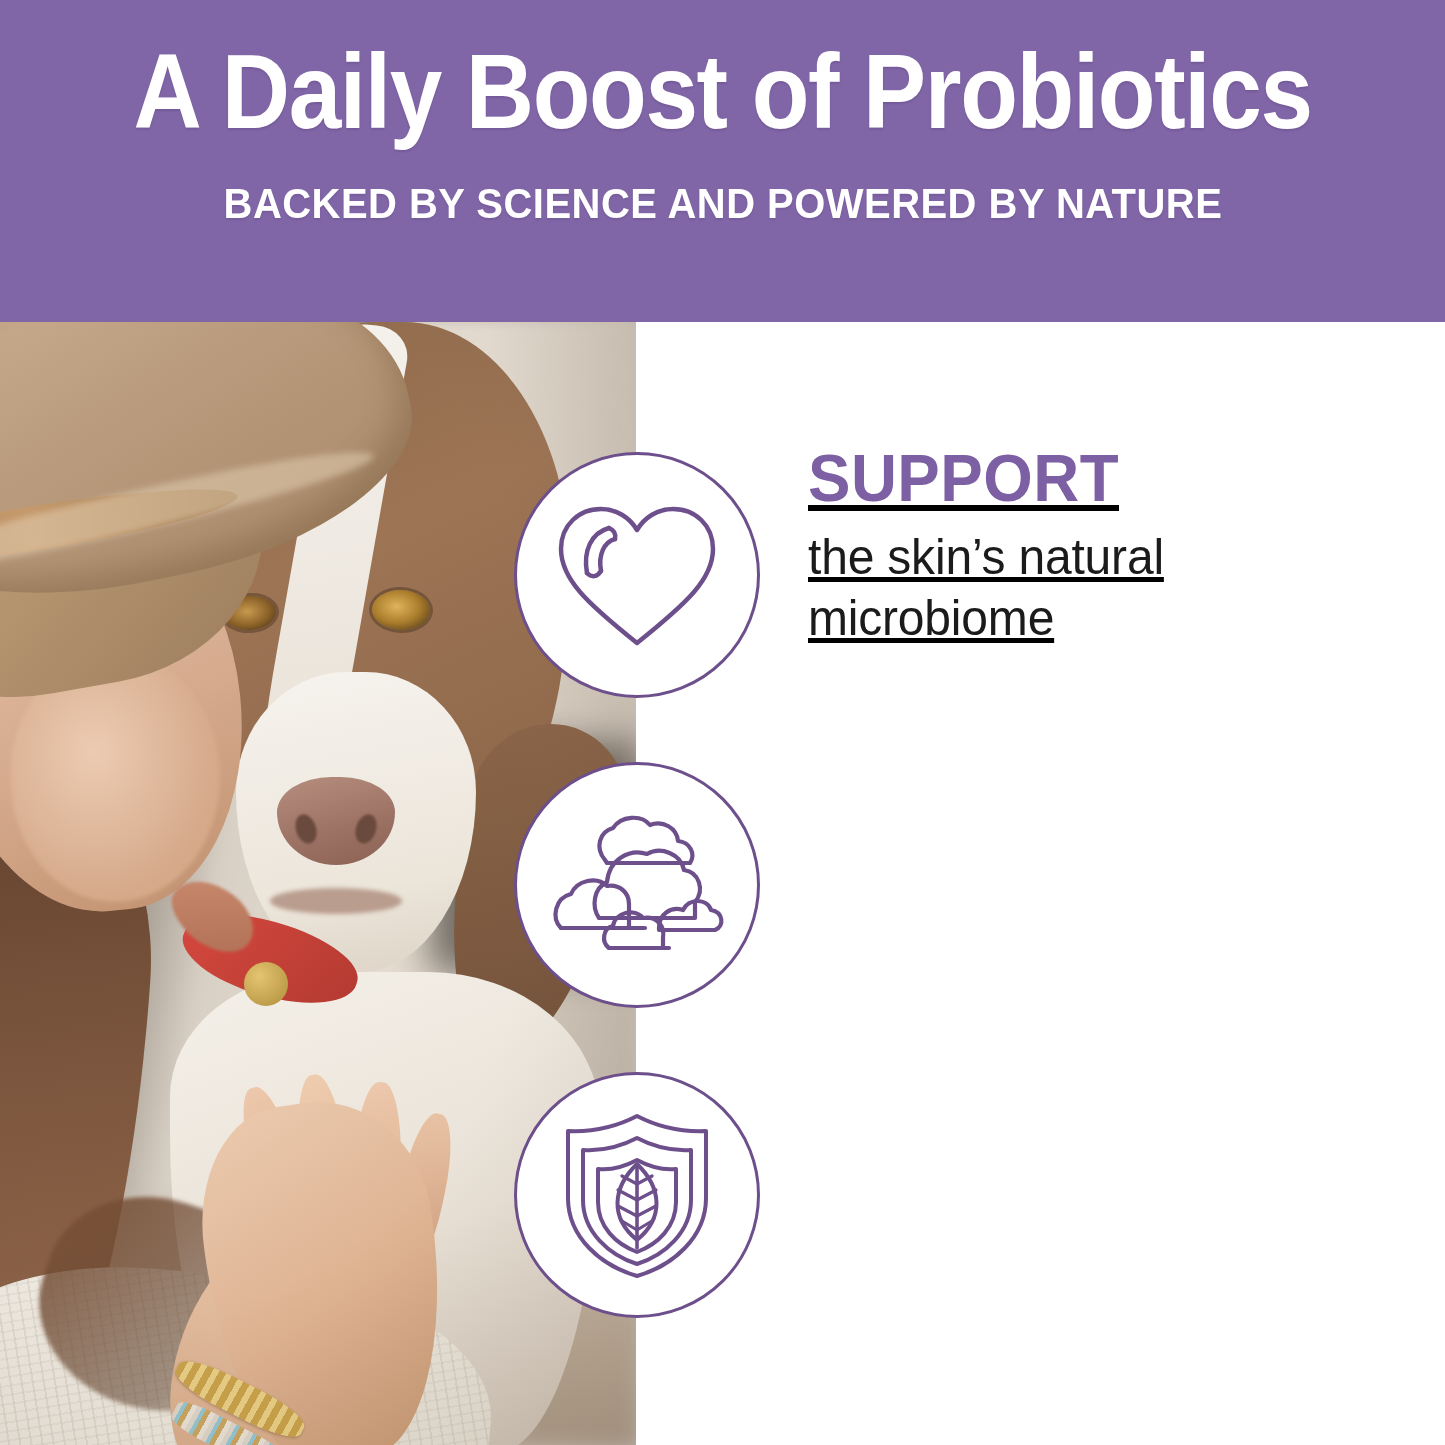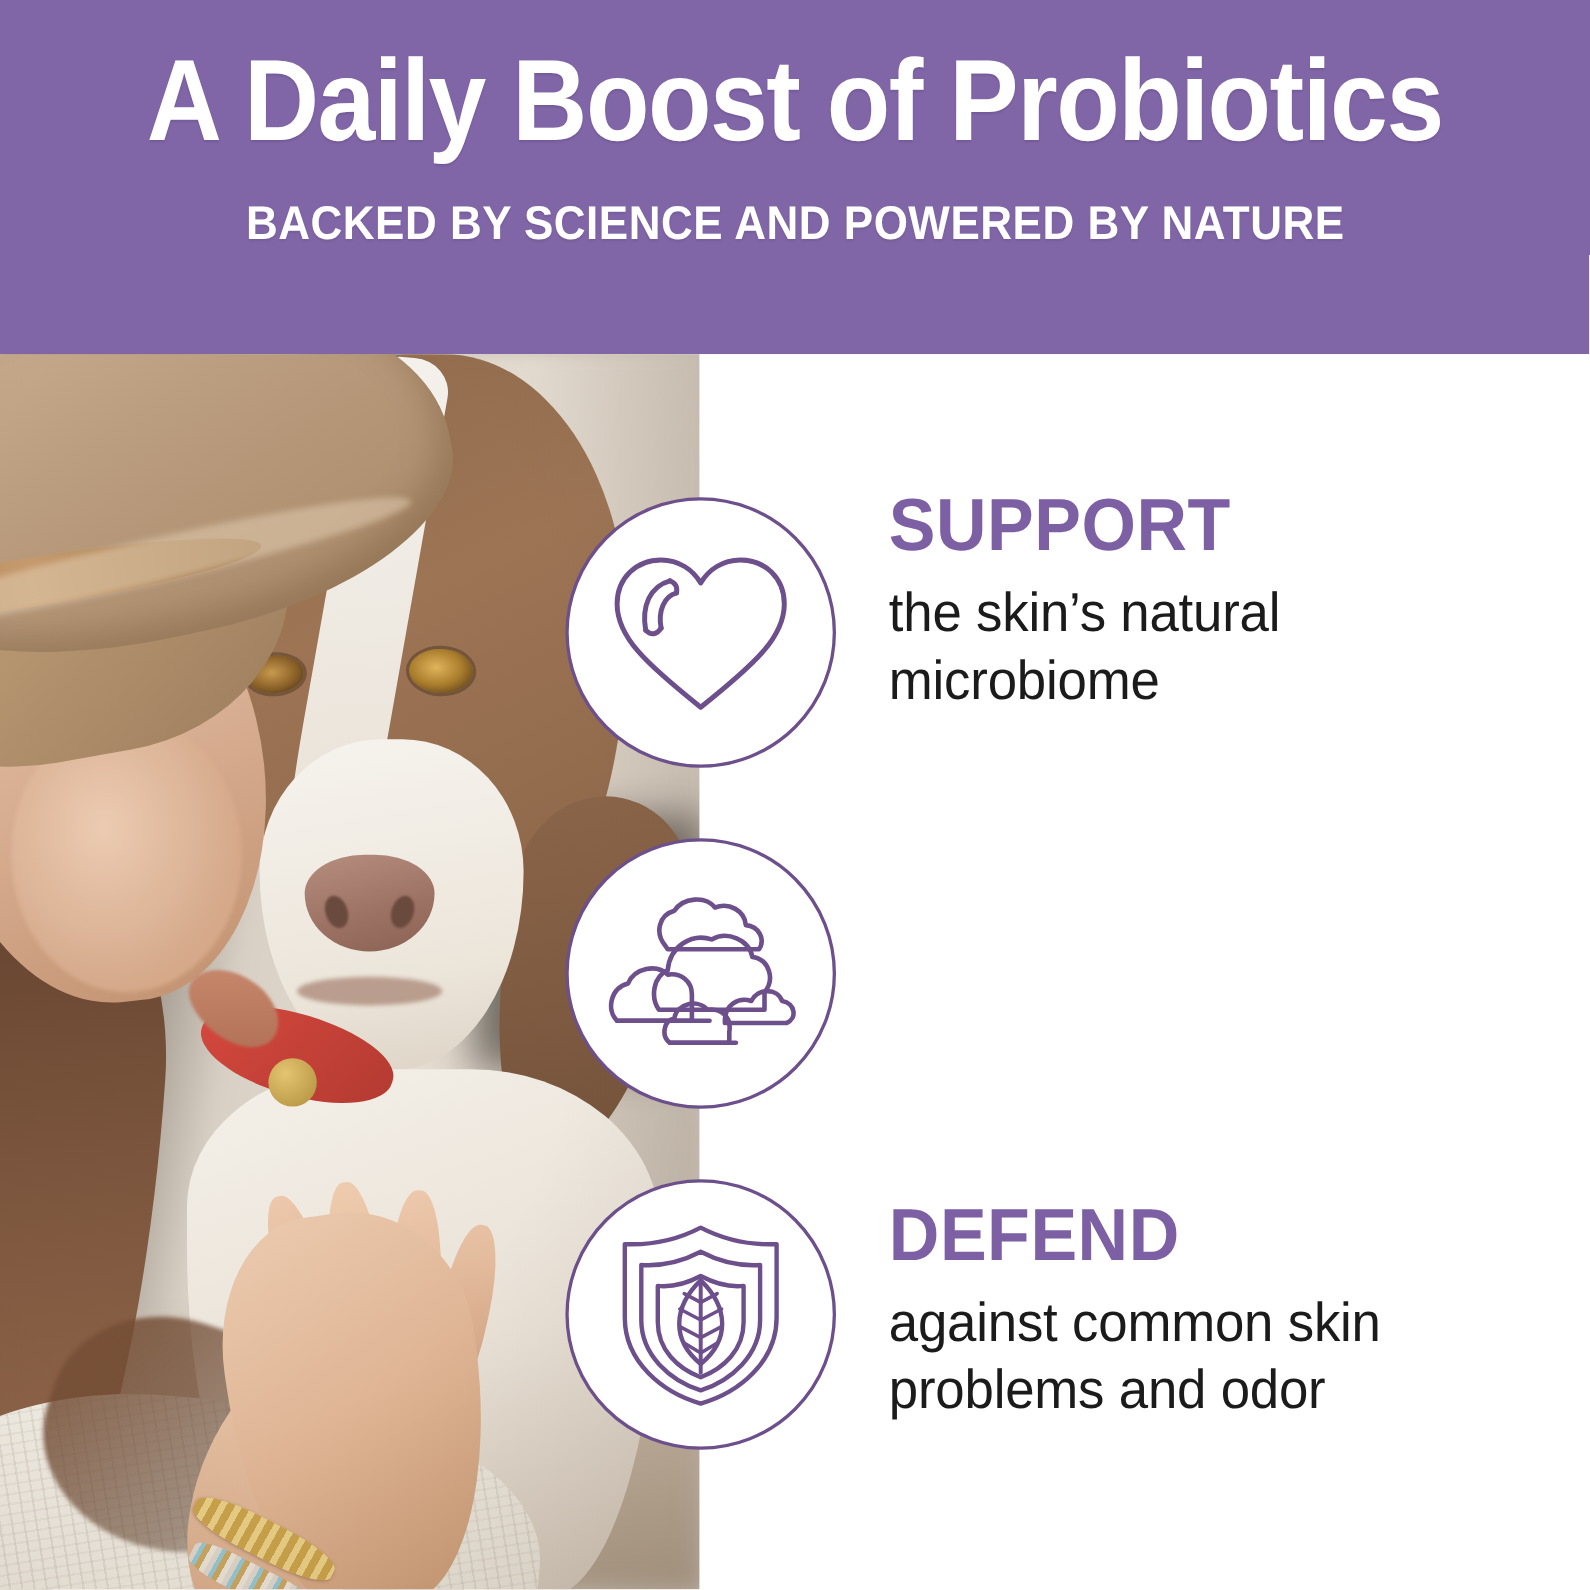--- a/index.html
+++ b/index.html
@@ -373,20 +373,21 @@
     z-index: 5;
   }
   #circle-support { left: 514px; top: 452px; }
   #circle-calm    { left: 514px; top: 762px; }
   #circle-defend  { left: 514px; top: 1072px; }
 
   .feature {
     position: absolute;
     left: 808px;
     width: 620px;
+    text-decoration: underline;
   }
   #feature-support { top: 443px; }
   #feature-calm    { top: 753px; }
   #feature-defend  { top: 1088px; }
 
   .feature-title {
     color: #7d60a4;
     font-family: "Liberation Sans", sans-serif;
     font-weight: 700;
     font-size: 67px;
@@ -522,21 +523,14 @@
 
   <div class="feature" id="feature-support">
     <div class="feature-title">SUPPORT</div>
     <div class="feature-body">
       <span class="line">the skin’s natural</span>
       <span class="line">microbiome</span>
     </div>
   </div>
 
 
-  <div class="feature" id="feature-defend">
-    <div class="feature-title">DEFEND</div>
-    <div class="feature-body">
-      <span class="line">against common skin</span>
-      <span class="line">problems and odor</span>
-    </div>
-  </div>
 
 </div>
 
 </body></html>

